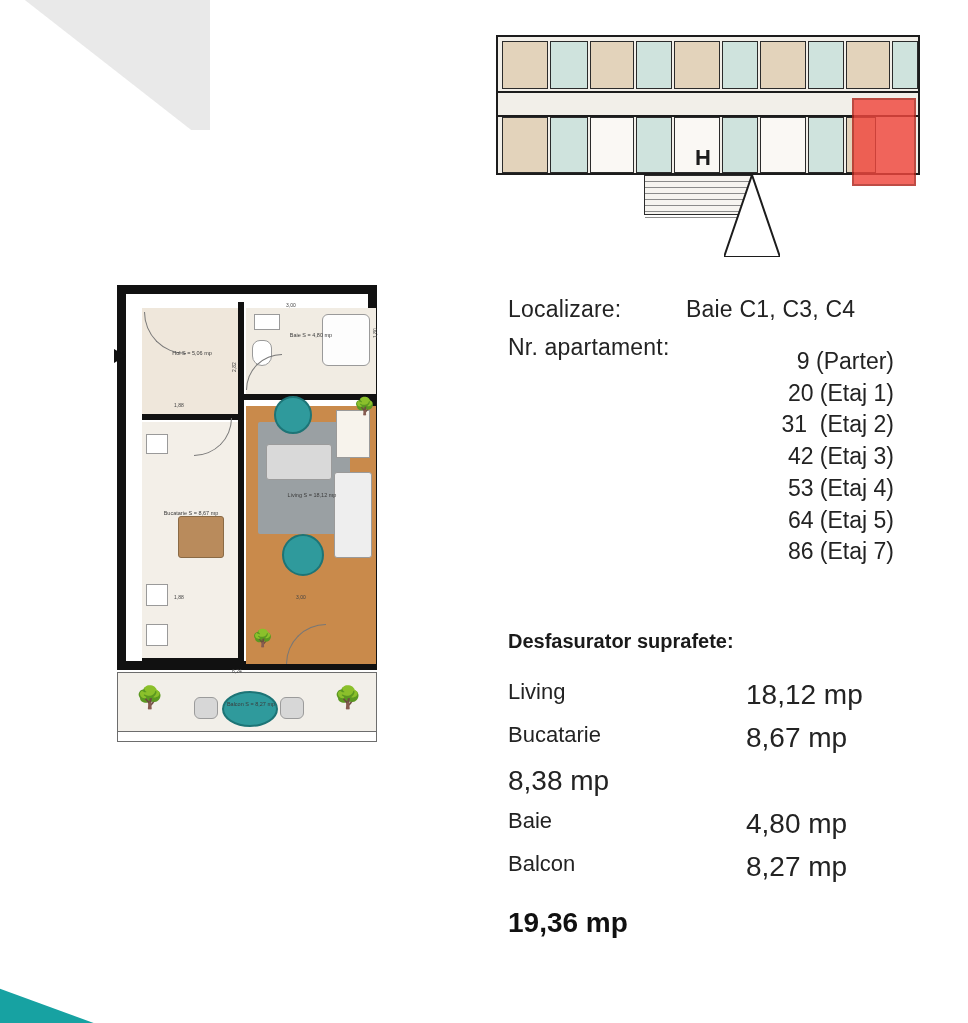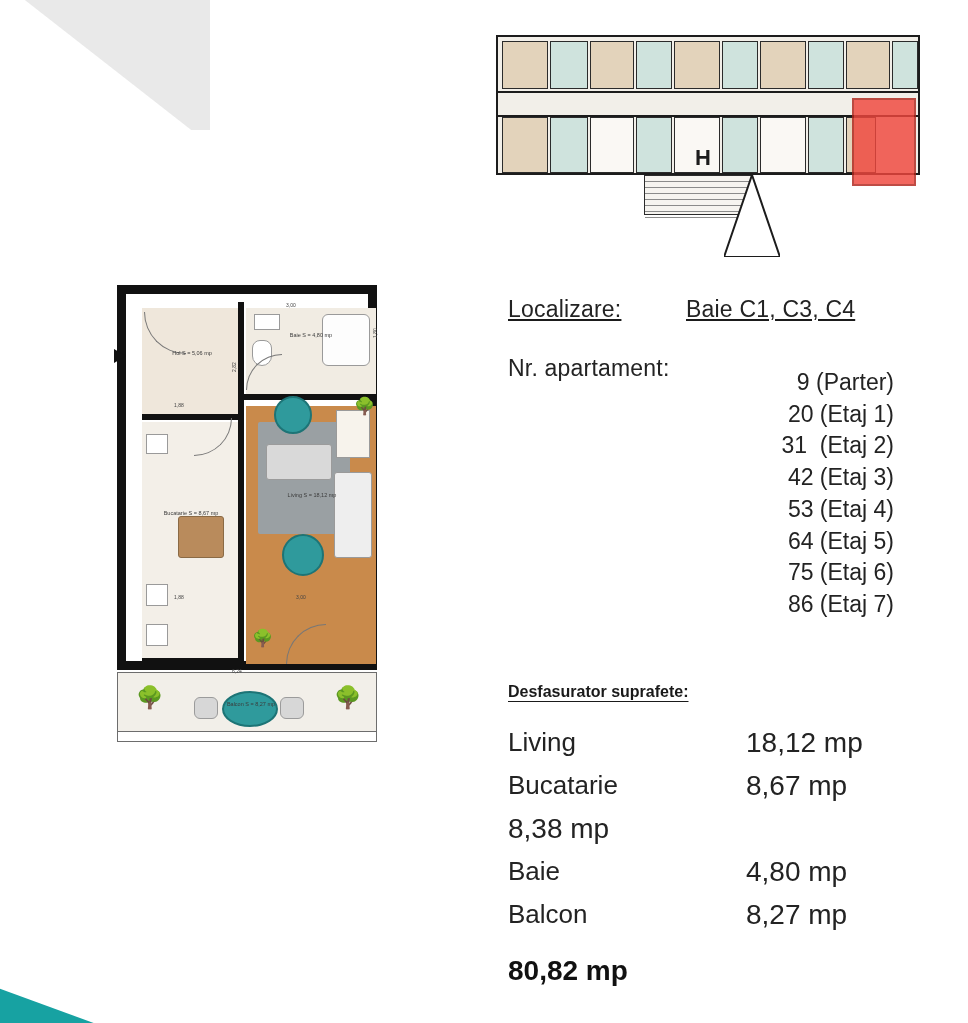--- a/index.html
+++ b/index.html
@@ -236,55 +236,54 @@
   .spec-key {
     font-size: 23px;
     color: #232323;
     letter-spacing: .2px;
   }
   .spec-val {
     font-size: 23px;
     color: #232323;
     letter-spacing: .2px;
   }
-  .loc-row { margin-bottom: 32px; text-decoration: underline; }
+  .loc-row { margin-bottom: 11px; }
   .loc-row .spec-key { width: 175px; }
   .loc-row .spec-val { padding-left: 3px; }
 
   .apt-block { display: flex; }
   .apt-block .spec-key { width: 207px; font-size: 23px; }
   .apt-list { list-style: none; margin: 12px; padding: 0; }
   .apt-list li {
     font-size: 23px;
     color: #232323;
     text-align: right;
     width: 167px;
     line-height: 1.38;
     white-space: pre;
   }
 
   .section-title {
     margin-top: 50px;
-    font-size: 16px;
+    font-size: 20px;
     font-weight: 700;
     color: #1a1a1a;
-    text-decoration: underline;
     text-underline-offset: 4px;
   }
 
   .areas {
     margin-top: 26px;
   }
   .area-row {
     display: flex;
     margin-bottom: 11px;
   }
   .area-name {
     width: 238px;
-    font-size: 26px;
+    font-size: 22px;
     color: #232323;
   }
   .area-val {
     font-size: 28px;
     color: #232323;
   }
   .total-row {
     display: flex;
     margin-top: 24px;
   }
@@ -425,21 +424,20 @@
 
   <div class="apt-block">
     <div class="spec-key">Nr. apartament:</div>
     <ul class="apt-list">
       <li>9 (Parter)</li>
       <li>20 (Etaj 1)</li>
       <li>31  (Etaj 2)</li>
       <li>42 (Etaj 3)</li>
       <li>53 (Etaj 4)</li>
       <li>64 (Etaj 5)</li>
-      <li>75 (Etaj 6)</li>
       <li>86 (Etaj 7)</li>
     </ul>
   </div>
 
   <div class="section-title">Desfasurator suprafete:</div>
 
   <div class="areas">
     <div class="area-row">
       <div class="area-name">Living</div>
       <div class="area-val">18,12 mp</div>
@@ -454,16 +452,16 @@
     <div class="area-row">
       <div class="area-name">Baie</div>
       <div class="area-val">4,80 mp</div>
     </div>
     <div class="area-row">
       <div class="area-name">Balcon</div>
       <div class="area-val">8,27 mp</div>
     </div>
 
     <div class="total-row">
-      <div class="area-val">80,82 mp</div>
+      <div class="area-val">19,36 mp</div>
     </div>
   </div>
 </div>
 
 </body></html>

